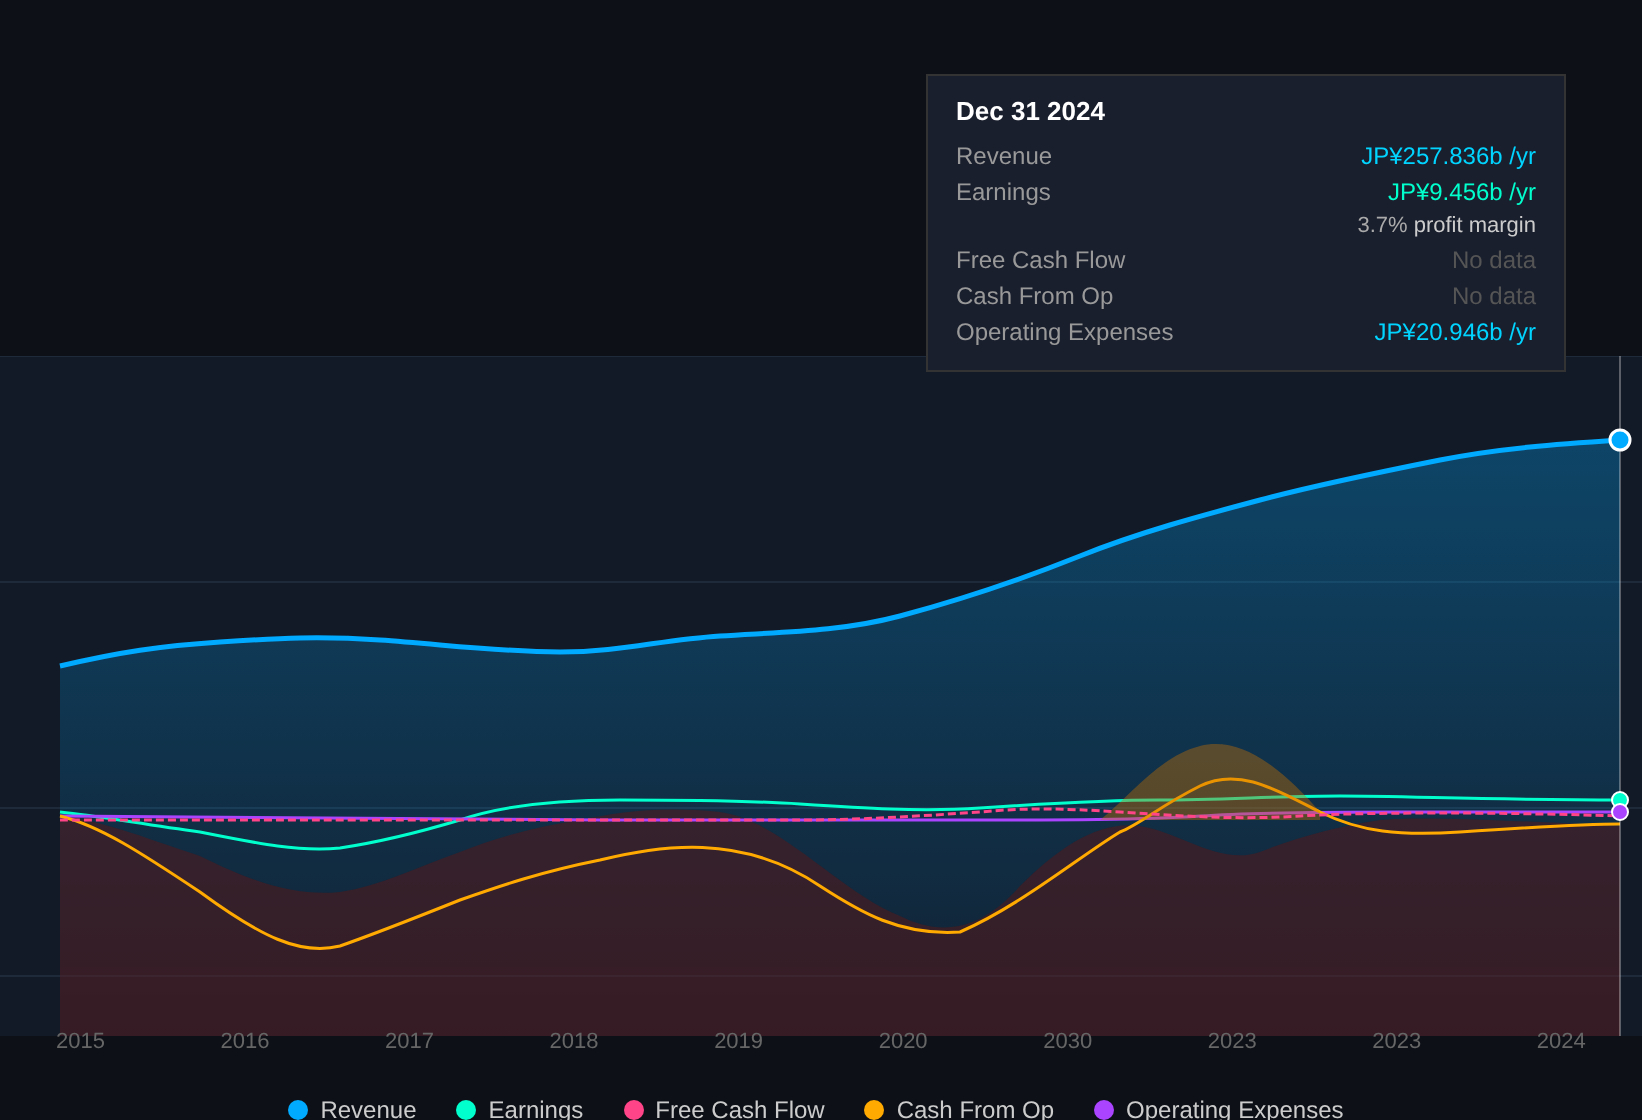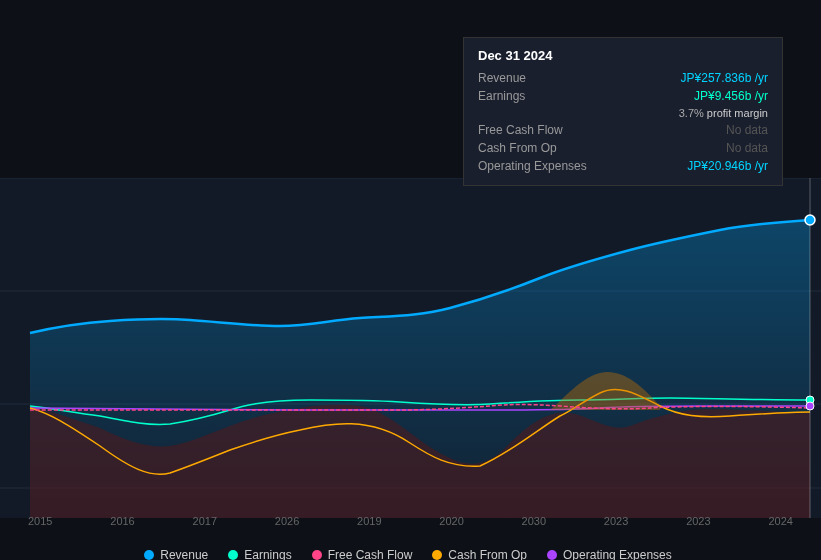--- a/index.html
+++ b/index.html
@@ -189,21 +189,21 @@
     <circle cx="810" cy="222" r="4" fill="#00ffcc" stroke="#fff" stroke-width="1"></circle>
 
     <circle cx="810" cy="228" r="4" fill="#aa44ff" stroke="#fff" stroke-width="1"></circle>
 
   </svg>
 
   <div style="position:absolute; bottom:52px; left:0; width:821px; display:flex; justify-content:space-between; padding:4px 28px;">
     <span class="x-label">2015</span>
     <span class="x-label">2016</span>
     <span class="x-label">2017</span>
-    <span class="x-label">2026</span>
+    <span class="x-label">2018</span>
     <span class="x-label">2019</span>
     <span class="x-label">2020</span>
     <span class="x-label">2030</span>
     <span class="x-label">2023</span>
     <span class="x-label">2023</span>
     <span class="x-label">2024</span>
   </div>
 
   <div class="legend">
     <div class="legend-item">

